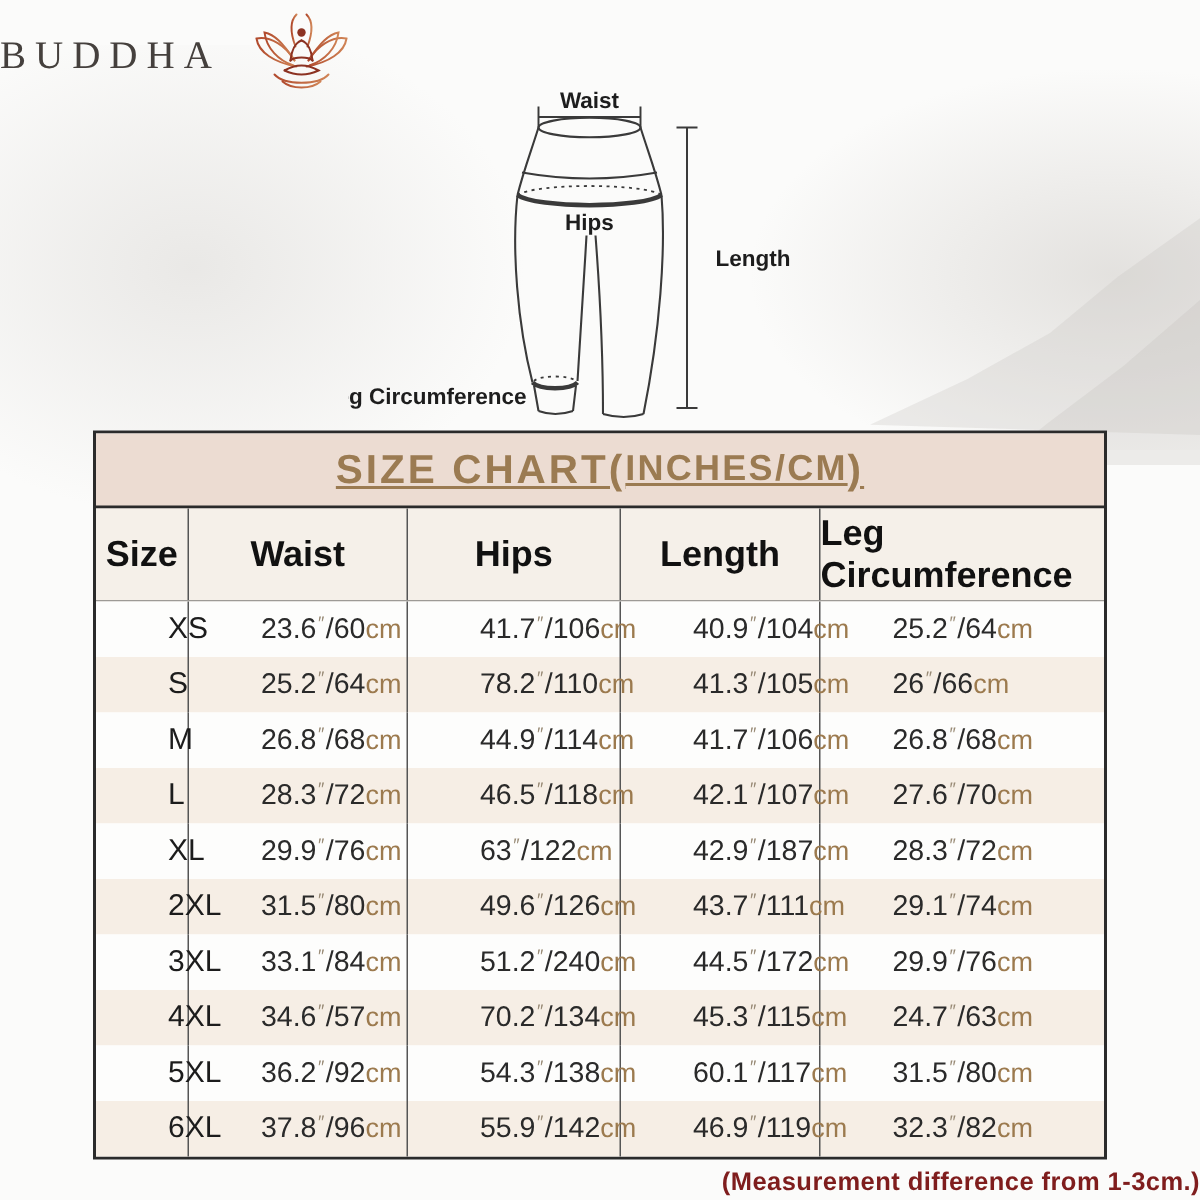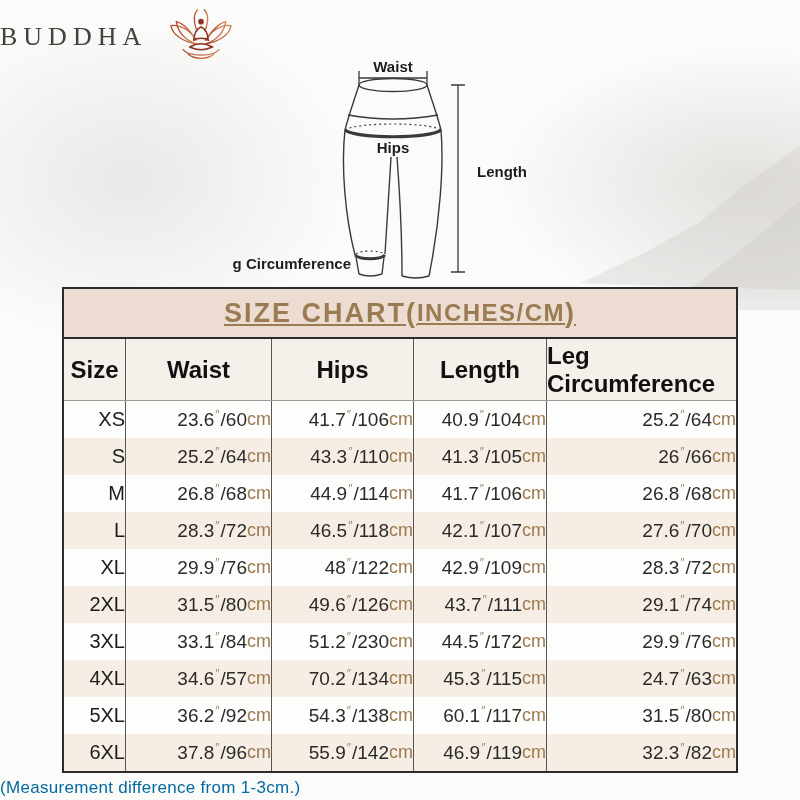--- a/index.html
+++ b/index.html
@@ -44,36 +44,36 @@
     color:#9b7b52; font-weight:bold; letter-spacing:2px;text-decoration:underline; }
   .chart-title .big { font-size:27px; }
   .chart-title .small { font-size:24px; letter-spacing:1.5px; }
   .thead { display:flex; height:62px; background:#f5f0e9;
     border-bottom:1px solid #9d9a96; }
   .th { display:flex; align-items:center; justify-content:center;
     font-weight:bold; font-size:24px; color:#111; border-right:1px solid #555; }
   .tr { display:flex; height:37px; }
   .tr.white { background:#fdfdfc; }
   .tr.beige { background:#f6eee5; }
-  .td { display:flex; align-items:center; justify-content:flex-end;
-    border-right:1px solid #555; font-size:19px; color:#222; }
+  .td { display:flex; align-items:center; justify-content:flex-start;
+    border-right:1px solid #555; font-size:19px; color:#222;padding-left:48px; }
   .th:last-child, .td:last-child { border-right:none; }
   .col-size { width:62px; }
   .col-waist { width:146px; }
   .col-hips  { width:142px; }
   .col-length{ width:133px; }
   .col-leg   { flex:1; }
   .size-label { font-size:20px; color:#1c1c1c; }
   .v { color:#2a2a2a; }
   .u { color:#9c7a4e; font-size:18px; }
   .u.q { font-size:12px; color:#988a75; vertical-align:super; line-height:1;
          position:relative; top:-5px; margin:0 1px; }
 
   .footer-note { position:absolute; top:778px; left:0; width:100%;
-    text-align:left; font-weight:normal; font-size:17px; color:#0369a1;
+    text-align:right; font-weight:bold; font-size:17px; color:#7f1d1d;
     letter-spacing:.3px; }
 </style>
 </head>
 <body>
 
 <div class="wm wm-left"></div>
 <div class="wm wm-right"></div>
 <div class="wm wm-ridge"></div>
 <div class="wm wm-ridge2"></div>
 
@@ -192,21 +192,21 @@
     <div class="td col-size">
           <span class="size-label">S</span>
         </div>
     <div class="td col-waist">
           <span class="v">25.2</span>
           <span class="u q">″</span>
           <span class="v">/64</span>
           <span class="u">cm</span>
         </div>
     <div class="td col-hips">
-          <span class="v">43.3</span>
+          <span class="v">78.2</span>
           <span class="u q">″</span>
           <span class="v">/110</span>
           <span class="u">cm</span>
         </div>
     <div class="td col-length">
           <span class="v">41.3</span>
           <span class="u q">″</span>
           <span class="v">/105</span>
           <span class="u">cm</span>
         </div>
@@ -282,29 +282,29 @@
     <div class="td col-size">
           <span class="size-label">XL</span>
         </div>
     <div class="td col-waist">
           <span class="v">29.9</span>
           <span class="u q">″</span>
           <span class="v">/76</span>
           <span class="u">cm</span>
         </div>
     <div class="td col-hips">
-          <span class="v">48</span>
+          <span class="v">63</span>
           <span class="u q">″</span>
           <span class="v">/122</span>
           <span class="u">cm</span>
         </div>
     <div class="td col-length">
           <span class="v">42.9</span>
           <span class="u q">″</span>
-          <span class="v">/109</span>
+          <span class="v">/187</span>
           <span class="u">cm</span>
         </div>
     <div class="td col-leg">
           <span class="v">28.3</span>
           <span class="u q">″</span>
           <span class="v">/72</span>
           <span class="u">cm</span>
         </div>
   </div>
 
@@ -344,21 +344,21 @@
         </div>
     <div class="td col-waist">
           <span class="v">33.1</span>
           <span class="u q">″</span>
           <span class="v">/84</span>
           <span class="u">cm</span>
         </div>
     <div class="td col-hips">
           <span class="v">51.2</span>
           <span class="u q">″</span>
-          <span class="v">/230</span>
+          <span class="v">/240</span>
           <span class="u">cm</span>
         </div>
     <div class="td col-length">
           <span class="v">44.5</span>
           <span class="u q">″</span>
           <span class="v">/172</span>
           <span class="u">cm</span>
         </div>
     <div class="td col-leg">
           <span class="v">29.9</span>

